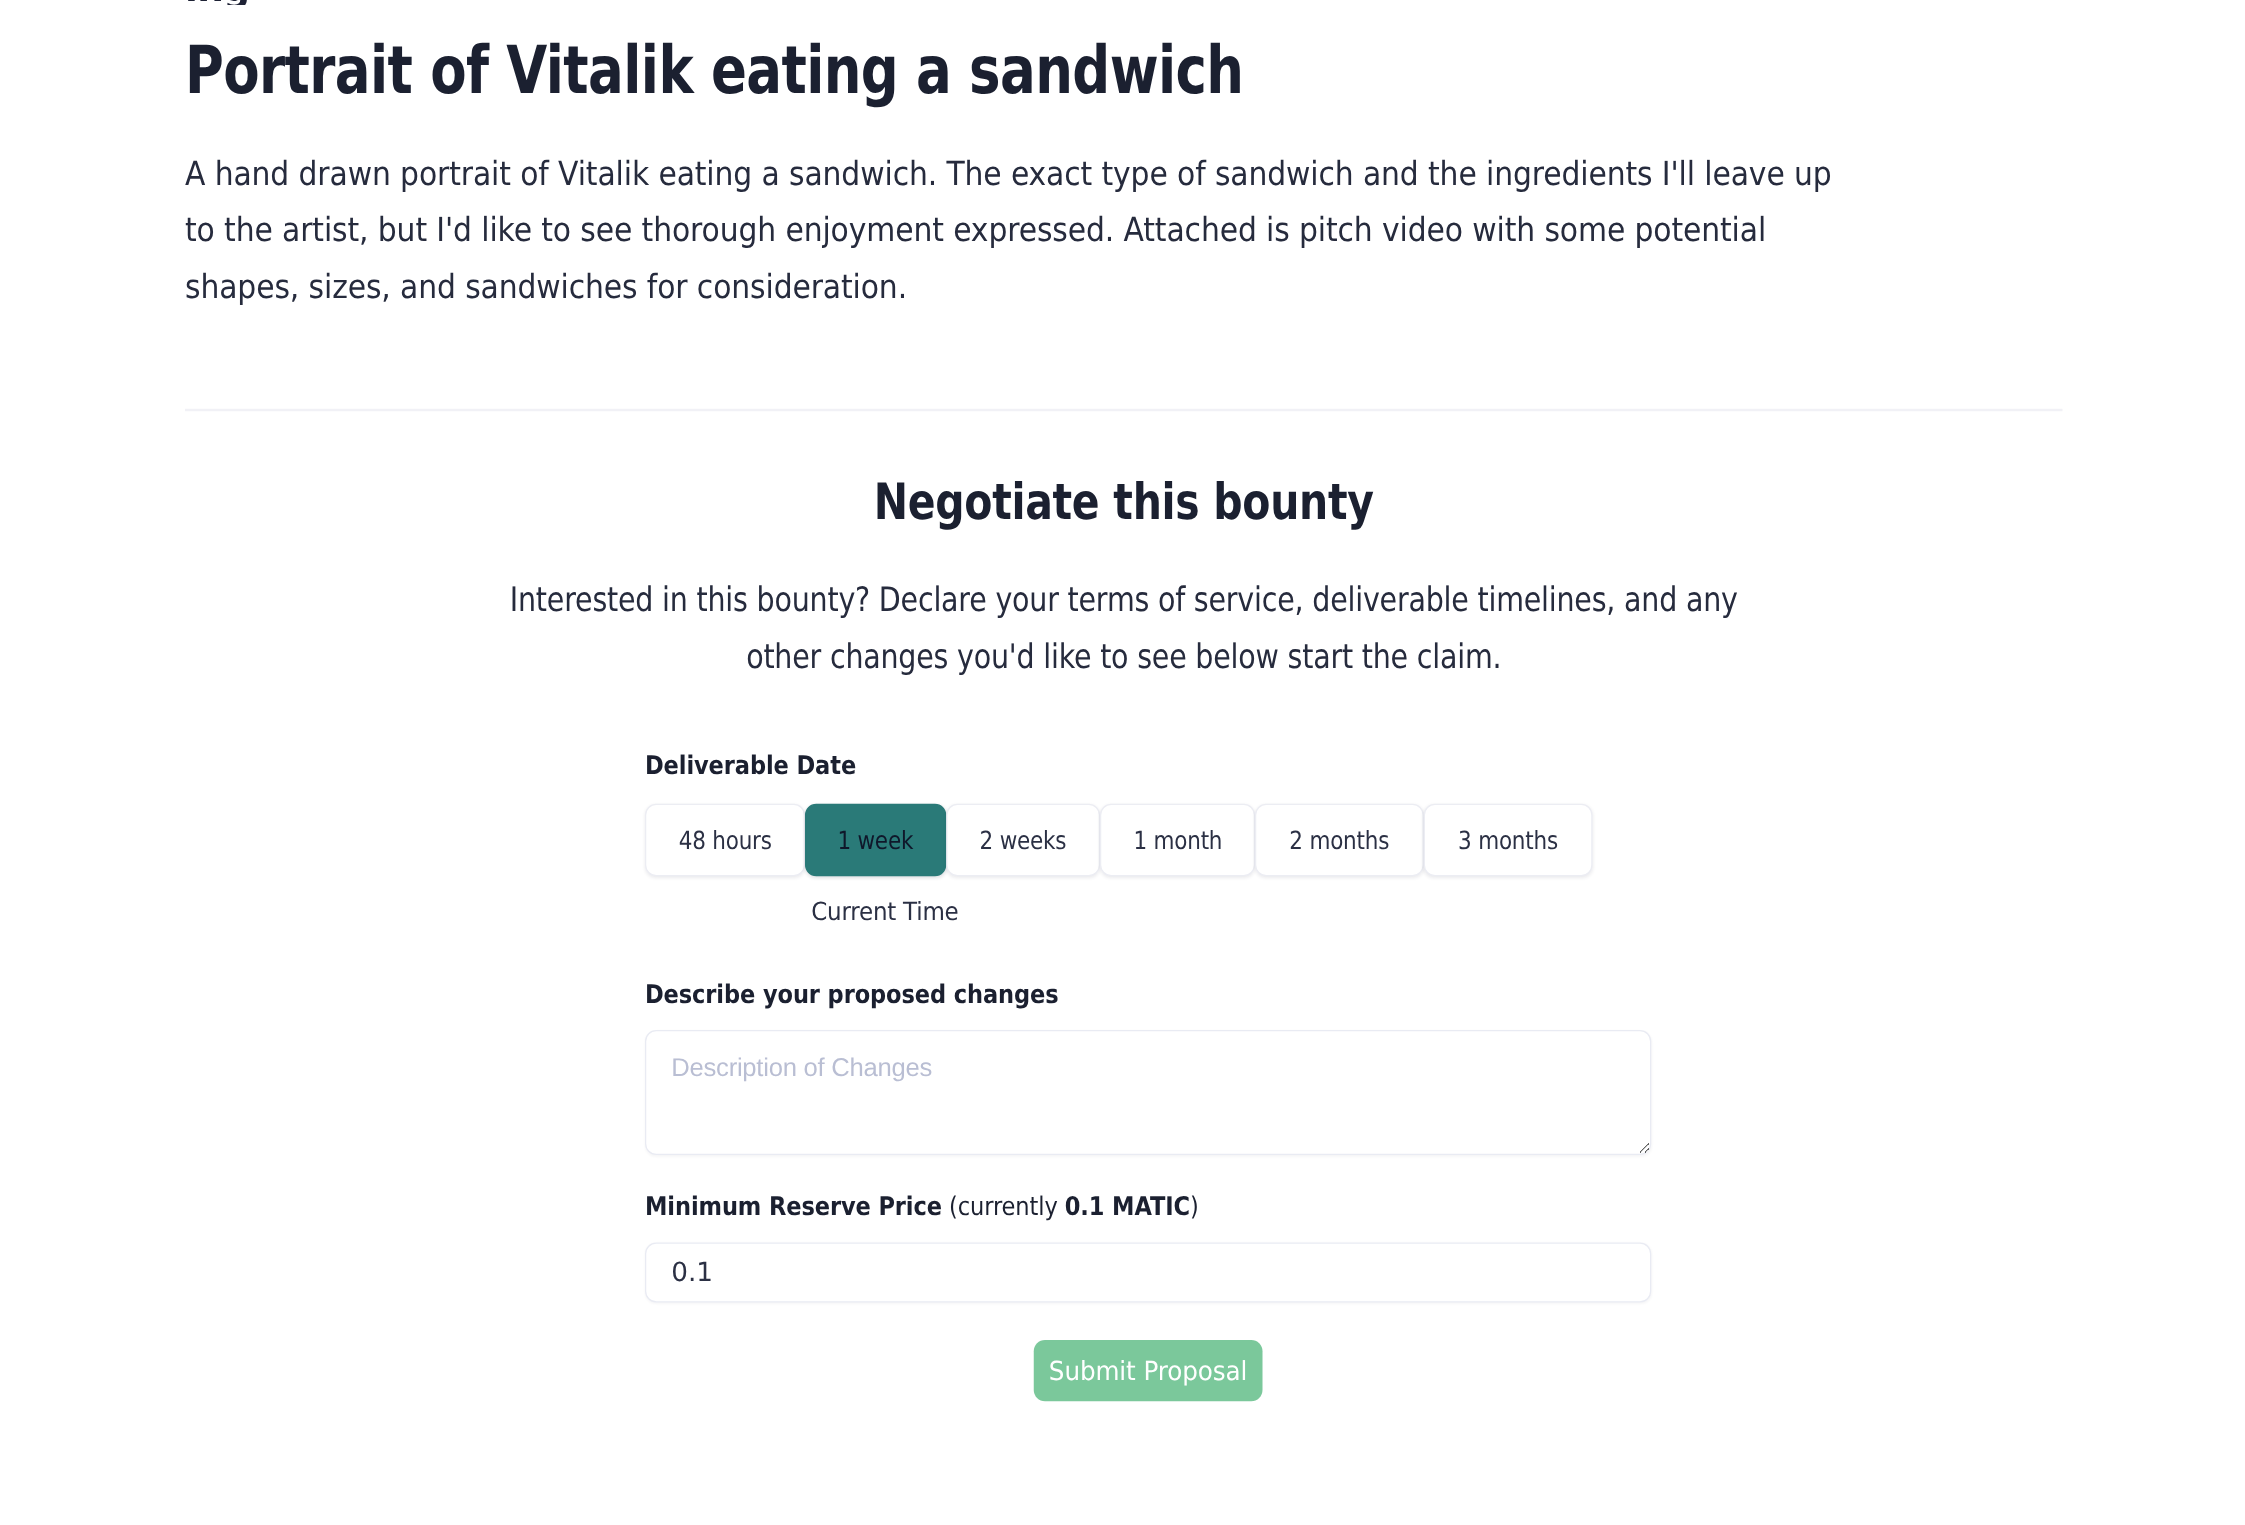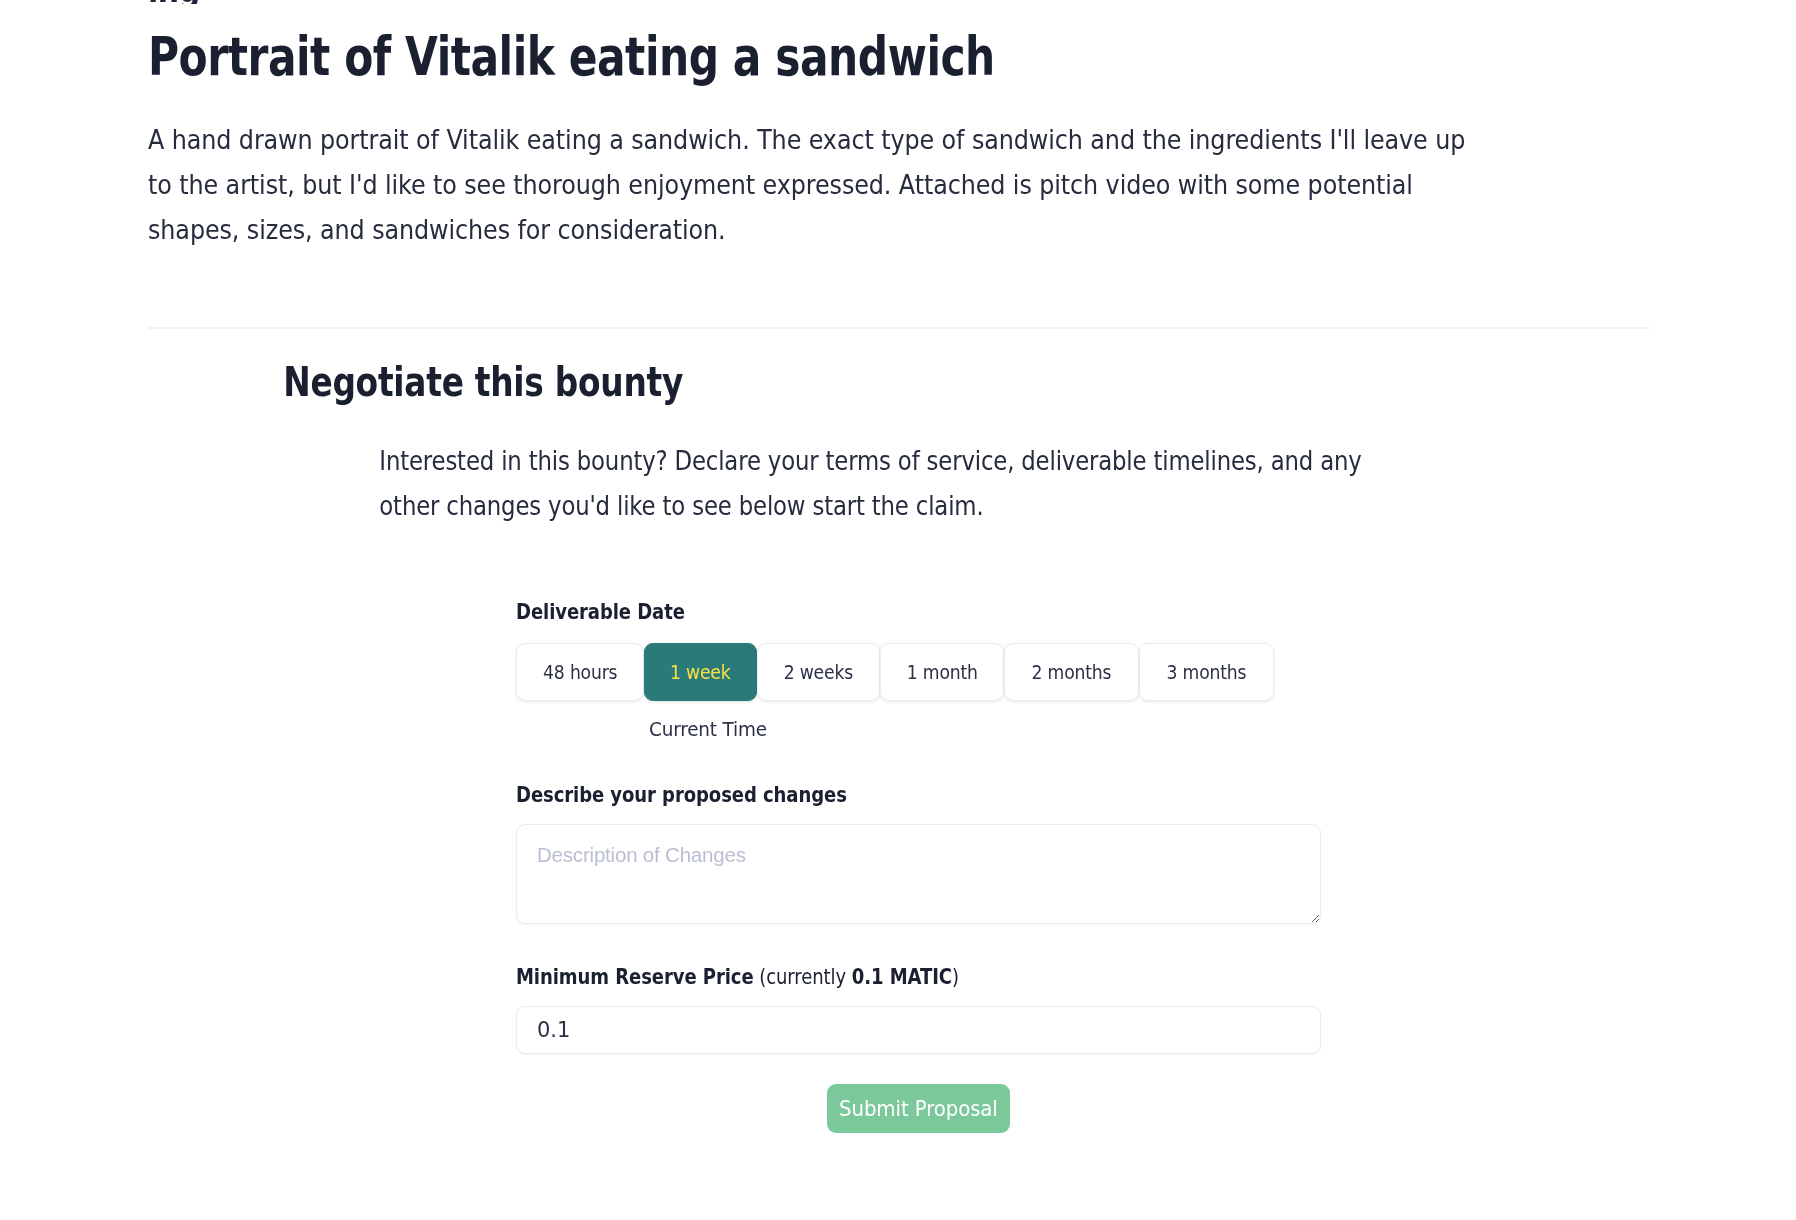--- a/index.html
+++ b/index.html
@@ -84,23 +84,23 @@
     width: 1502px;
     position: absolute;
     top: 327px;
     left: 0;
   }
 
   
   .negotiate {
     position: absolute;
     left: 0;
-    top: 358px;
+    top: 378px;
     width: 1502px;
-    text-align: left;
+    text-align: center;
   }
 
   .negotiate-heading {
     margin: 0;
     font-family: "DejaVu Sans", sans-serif;
     font-weight: 700;
     font-size: 40px;
     line-height: 1.2;
     color: #1b2030;
     letter-spacing: -0.3px;
@@ -173,21 +173,21 @@
     letter-spacing: -0.2px;
   }
   .date-option > span {
     display: inline-block;
     transform: scaleX(0.86);
   }
 
   .date-option.is-selected {
     background: #2a7a78;
     border-color: #2a7a78;
-    color: #fde047;
+    color: #0f172a;
     box-shadow: 0 1px 3px rgba(20, 25, 50, 0.14);
   }
 
   .current-time {
     display: block;
     margin-top: 16px;
     margin-left: 133px;
     font-family: "DejaVu Sans", sans-serif;
     font-size: 20px;
     color: #2b3044;
@@ -218,21 +218,21 @@
     outline: none;
     box-shadow: 0 1px 2px rgba(20, 25, 50, 0.04);
   }
   .changes-textarea::placeholder {
     color: #b9bed3;
     letter-spacing: -0.2px;
   }
 
   
   .block-price {
-    margin-top: 40px;
+    margin-top: 28px;
   }
 
   .price-input {
     display: block;
     box-sizing: border-box;
     margin-top: 16px;
     width: 805px;
     height: 48px;
     border: 1px solid #e9ebf3;
     border-radius: 9px;

